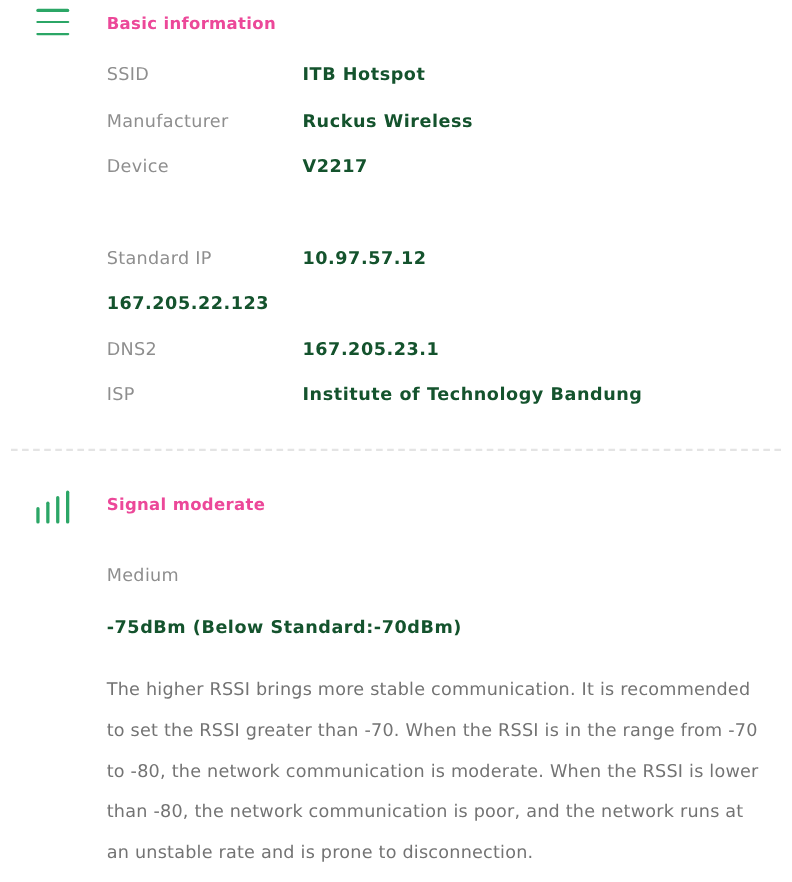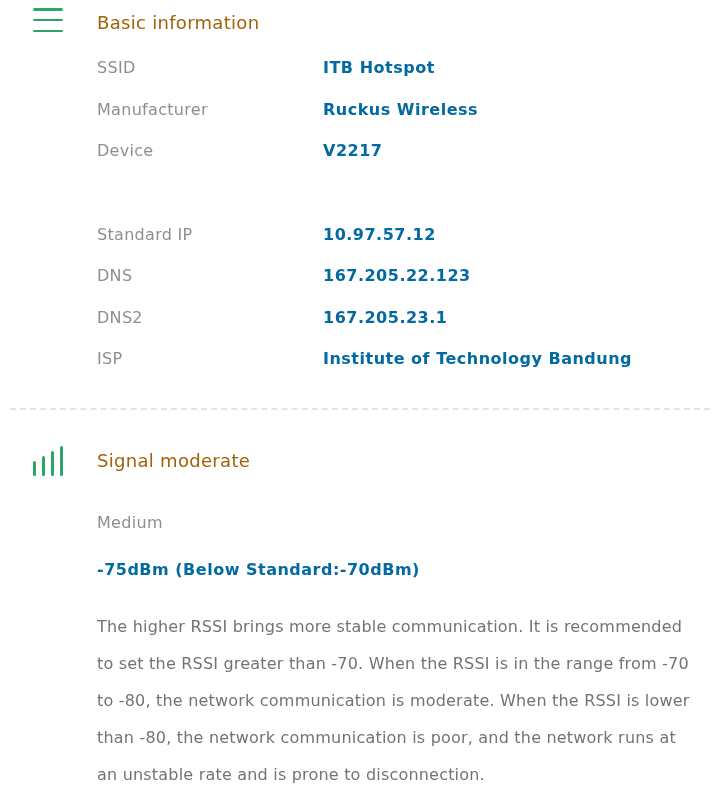--- a/index.html
+++ b/index.html
@@ -11,23 +11,23 @@
     position: relative;
     overflow: hidden;
     color: #333333;
   }
   .page { position: absolute; inset: 0; background: #ffffff; }
 
   
   .section-head-title {
     position: absolute;
     left: 97px;
-    font-size: 18px;
-    font-weight: 400;
-    color: #a16207;
+    font-size: 15px;
+    font-weight: 700;
+    color: #ec4899;
     letter-spacing: 0.3px;
   }
   #basic-title  { top: 12px; }
   #signal-title { top: 450px; }
 
   
   .menu-icon {
     position: absolute;
     left: 33px;
     top: 8px;
@@ -69,31 +69,30 @@
   .info-list {
     position: absolute;
     left: 97px;
     top: 47px;
     right: 20px;
   }
   .info-row {
     height: 41.6px;
     display: flex;
     align-items: center;
-    gap: 48px;
   }
   .info-label {
     width: 178px;
     flex: 0 0 178px;
     color: #8E8E8E;
     font-size: 16px;
     letter-spacing: 0.3px;
   }
   .info-value {
-    color: #0369a1;
+    color: #14532d;
     font-size: 16px;
     font-weight: 700;
     letter-spacing: 0.5px;
   }
 
   
   .divider {
     position: absolute;
     left: 10px;
     right: 10px;
@@ -156,21 +155,20 @@
         <span class="info-label">Device</span>
         <span class="info-value">V2217</span>
       </div>
       <div class="info-row">
       </div>
       <div class="info-row">
         <span class="info-label">Standard IP</span>
         <span class="info-value">10.97.57.12</span>
       </div>
       <div class="info-row">
-        <span class="info-label">DNS</span>
         <span class="info-value">167.205.22.123</span>
       </div>
       <div class="info-row">
         <span class="info-label">DNS2</span>
         <span class="info-value">167.205.23.1</span>
       </div>
       <div class="info-row">
         <span class="info-label">ISP</span>
         <span class="info-value">Institute of Technology Bandung</span>
       </div>

